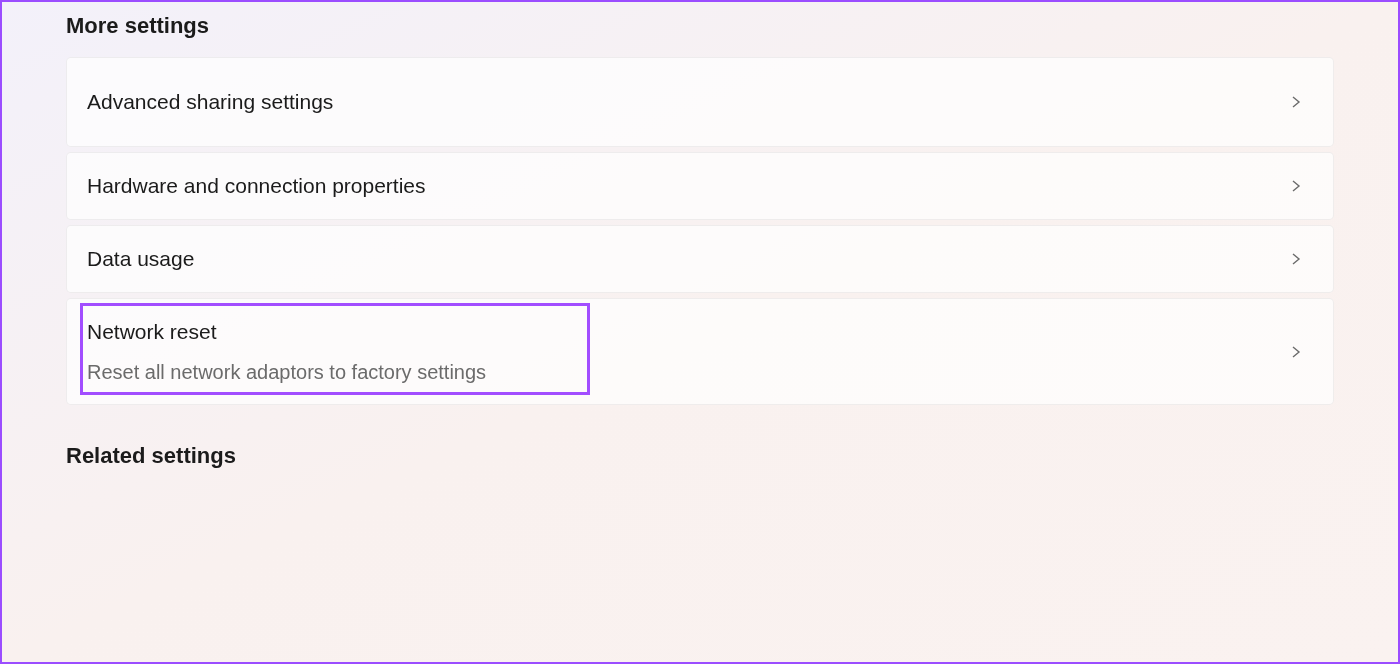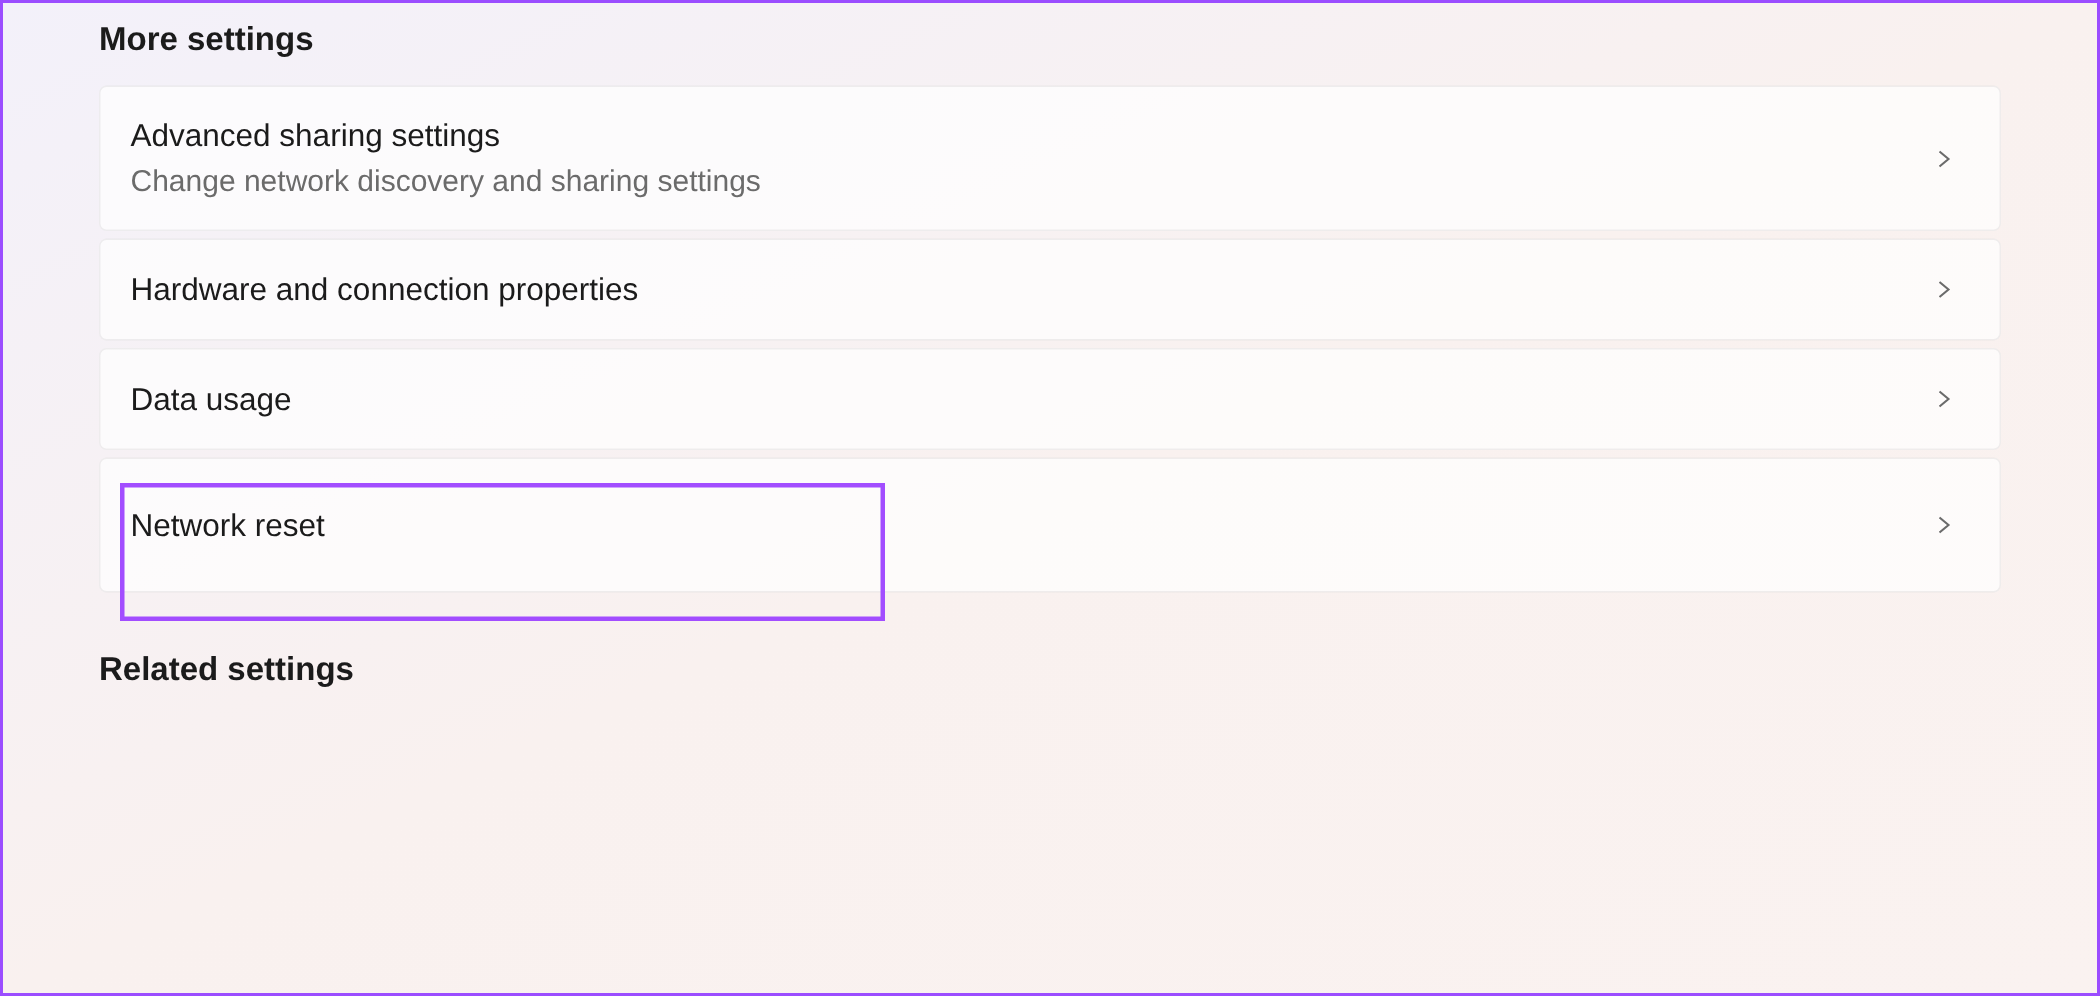--- a/index.html
+++ b/index.html
@@ -41,21 +41,21 @@
       justify-content: space-between;
       cursor: pointer;
       min-height: 68px;
     }
     .settings-item.tall {
       min-height: 90px;
     }
     .item-text {
       display: flex;
       flex-direction: column;
-      gap: 2px;
+      gap: 12px;
     }
     .item-title {
       font-size: 21px;
       font-weight: 400;
       color: #1b1b1b;
       line-height: 1.4;
     }
     .item-subtitle {
       font-size: 20px;
       font-weight: 400;
@@ -109,21 +109,20 @@
   </style>
 </head>
 <body>
 
 <div class="container">
   <div class="section-header">More settings</div>
 
   <div class="settings-item tall">
     <div class="item-text">
       <div class="item-title">Advanced sharing settings</div>
-      <div class="item-subtitle">Change network discovery and sharing settings</div>
     </div>
     <div class="chevron">
       <svg viewBox="0 0 14 14">
           <polyline points="4,2 10,7 4,12"></polyline>
         </svg>
     </div>
   </div>
 
   <div class="settings-item">
     <div class="item-text">
@@ -144,20 +143,21 @@
       <svg viewBox="0 0 14 14">
           <polyline points="4,2 10,7 4,12"></polyline>
         </svg>
     </div>
   </div>
 
   <div class="settings-item tall network-reset-wrapper">
     <div class="item-text highlighted">
       <div class="highlight-overlay"></div>
       <div class="item-title">Network reset</div>
+      <div class="item-subtitle">Reset all network adaptors to factory settings</div>
     </div>
     <div class="chevron">
       <svg viewBox="0 0 14 14">
           <polyline points="4,2 10,7 4,12"></polyline>
         </svg>
     </div>
   </div>
 
   <div class="section-header related">Related settings</div>
 

